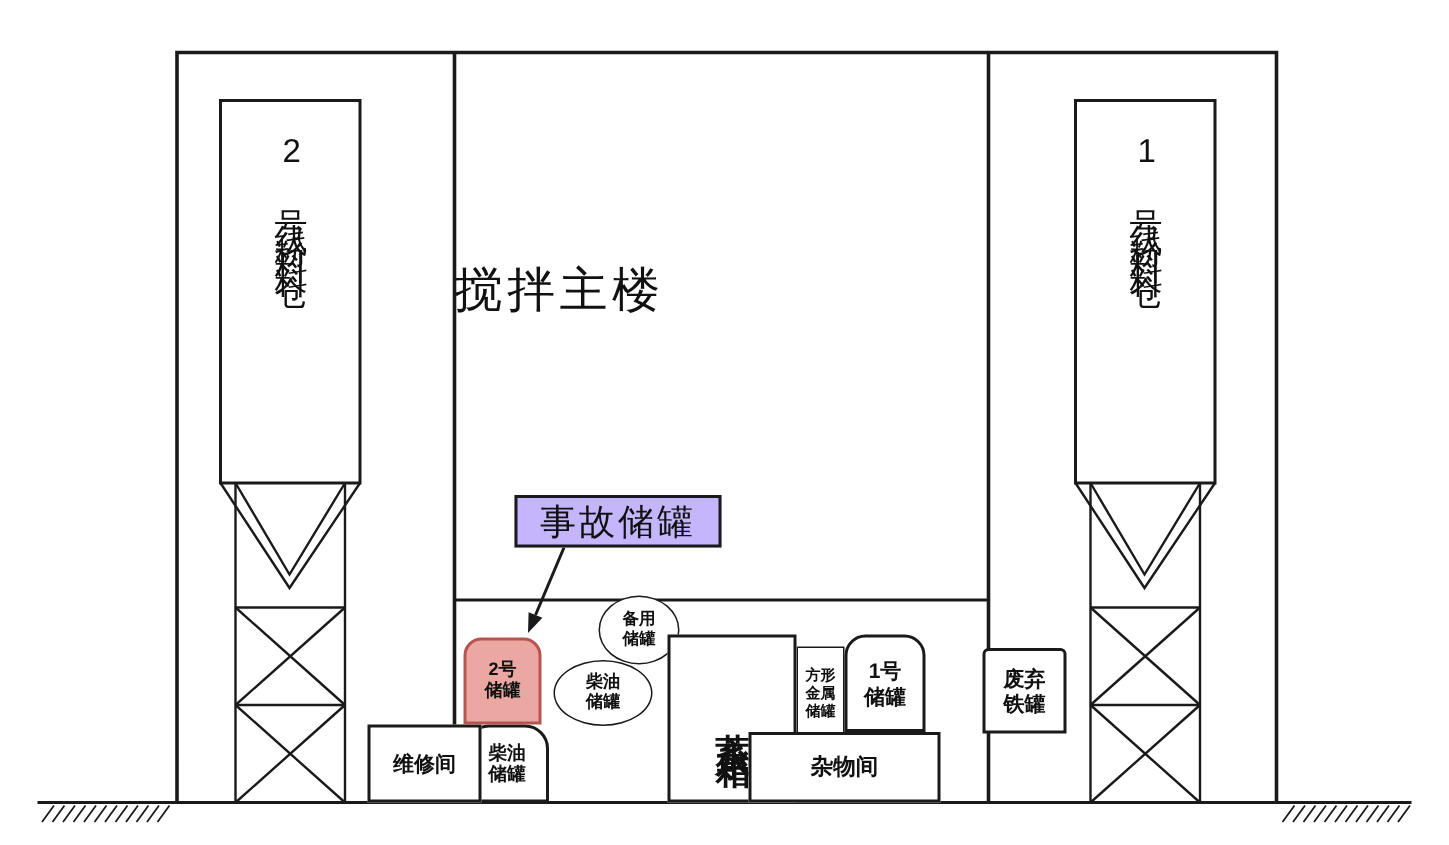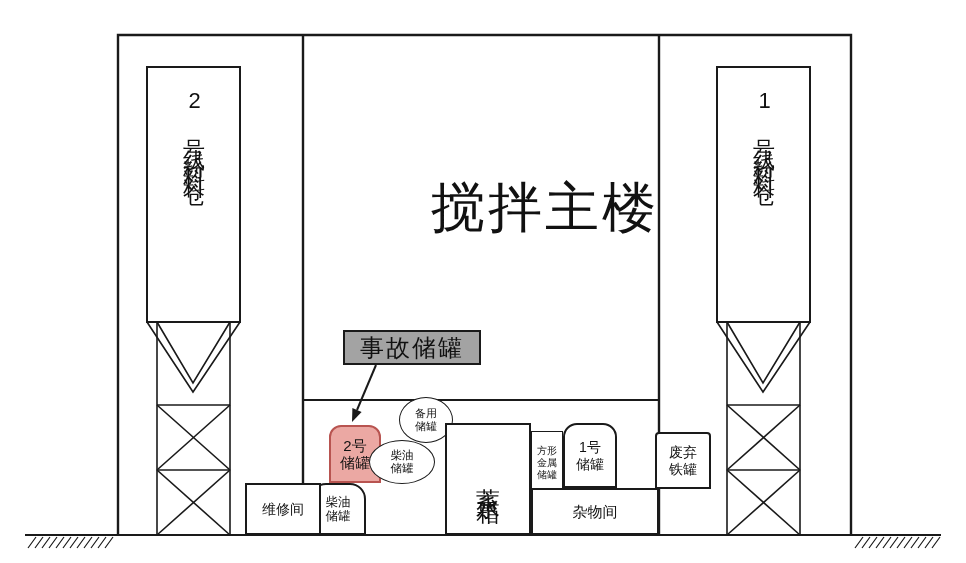--- a/index.html
+++ b/index.html
@@ -11,58 +11,58 @@
   .linework { position:absolute; left:0; top:0; width:966px; height:563px; }
   .s2  { stroke:#1a1a1a; stroke-width:2;   fill:none; }
   .s25 { stroke:#1a1a1a; stroke-width:2.4; fill:none; }
   .s15 { stroke:#1a1a1a; stroke-width:1.6; fill:none; }
   .s1  { stroke:#1a1a1a; stroke-width:1.2; fill:none; }
   .box {
     position:absolute; box-sizing:border-box;
     border:2px solid #1a1a1a; background:#fff;
     display:flex; flex-direction:column;
     align-items:center; justify-content:center;
-    text-align:center; line-height:1.15;
+    text-align:center; line-height:1.15;font-weight:bold;
   }
   .vtext {
     writing-mode:vertical-rl; text-orientation:upright;
     line-height:1; white-space:nowrap;
   }
   .title {
     position:absolute; left:303px; top:172px; width:356px;
-    text-align:right; font-size:54px; letter-spacing:3px;
+    text-align:left; font-size:32px; letter-spacing:3px;
   }
   .silo-label { position:absolute; font-size:22px; letter-spacing:9px; }
   .callout {
     position:absolute; left:343px; top:330px; width:138px; height:35px;
-    box-sizing:border-box; border:2.4px solid #1a1a1a; background:#a3a3a3;
+    box-sizing:border-box; border:2.4px solid #1a1a1a; background:#c4b5fd;
     display:flex; align-items:center; justify-content:center;
     font-size:24px; letter-spacing:2px;
   }
   .tank2 {
     left:309px; top:425px; width:52px; height:58px;
     border:2.5px solid #b85450; background:#eba8a3;
-    border-radius:12px 12px 0 0; font-size:15px;margin-left:20px;
+    border-radius:12px 12px 0 0; font-size:12px;
   }
   .backup { left:399px; top:397px; width:54px; height:46px;
     border-width:1.6px; border-radius:50%; font-size:11px; }
   .diesel-upper { left:369px; top:440px; width:66px; height:44px;
     border-width:1.6px; border-radius:50%; font-size:11.5px; }
   .diesel-lower { left:310px; top:483px; width:56px; height:52px;
     border-radius:16px 16px 0 0; font-size:12.5px; }
   .water { left:445px; top:423px; width:86px; height:112px; }
   .water .vtext { font-size:24px; letter-spacing:7px; }
   .square-metal { left:531px; top:431px; width:32px; height:64px;
     border-width:1.6px; font-size:10px; line-height:1.2; }
   .tank1 { left:563px; top:423px; width:54px; height:65px;
     border-radius:14px 14px 0 0; font-size:14px; }
   .waste-iron { left:655px; top:432px; width:56px; height:57px;
     border-radius:4px 4px 0 0; font-size:14px; }
   .maintenance { left:245px; top:483px; width:76px; height:52px; font-size:14px; }
-  .storage { left:531px; top:488px; width:128px; height:47px; font-size:15px;text-align:center; }
+  .storage { left:499px; top:488px; width:128px; height:47px; font-size:15px;text-align:center; }
 </style>
 </head>
 <body>
 
 <div class="canvas">
 
   <svg class="linework" viewBox="0 0 966 563">
 
     <line class="s2" x1="25" y1="535" x2="941" y2="535"></line>
     <path class="s1" d="M36 537 L28 548 M43 537 L35 548 M50 537 L42 548 M57 537 L49 548 M64 537 L56 548 M71 537 L63 548 M78 537 L70 548 M85 537 L77 548 M92 537 L84 548 M99 537 L91 548 M106 537 L98 548 M113 537 L105 548"></path>

